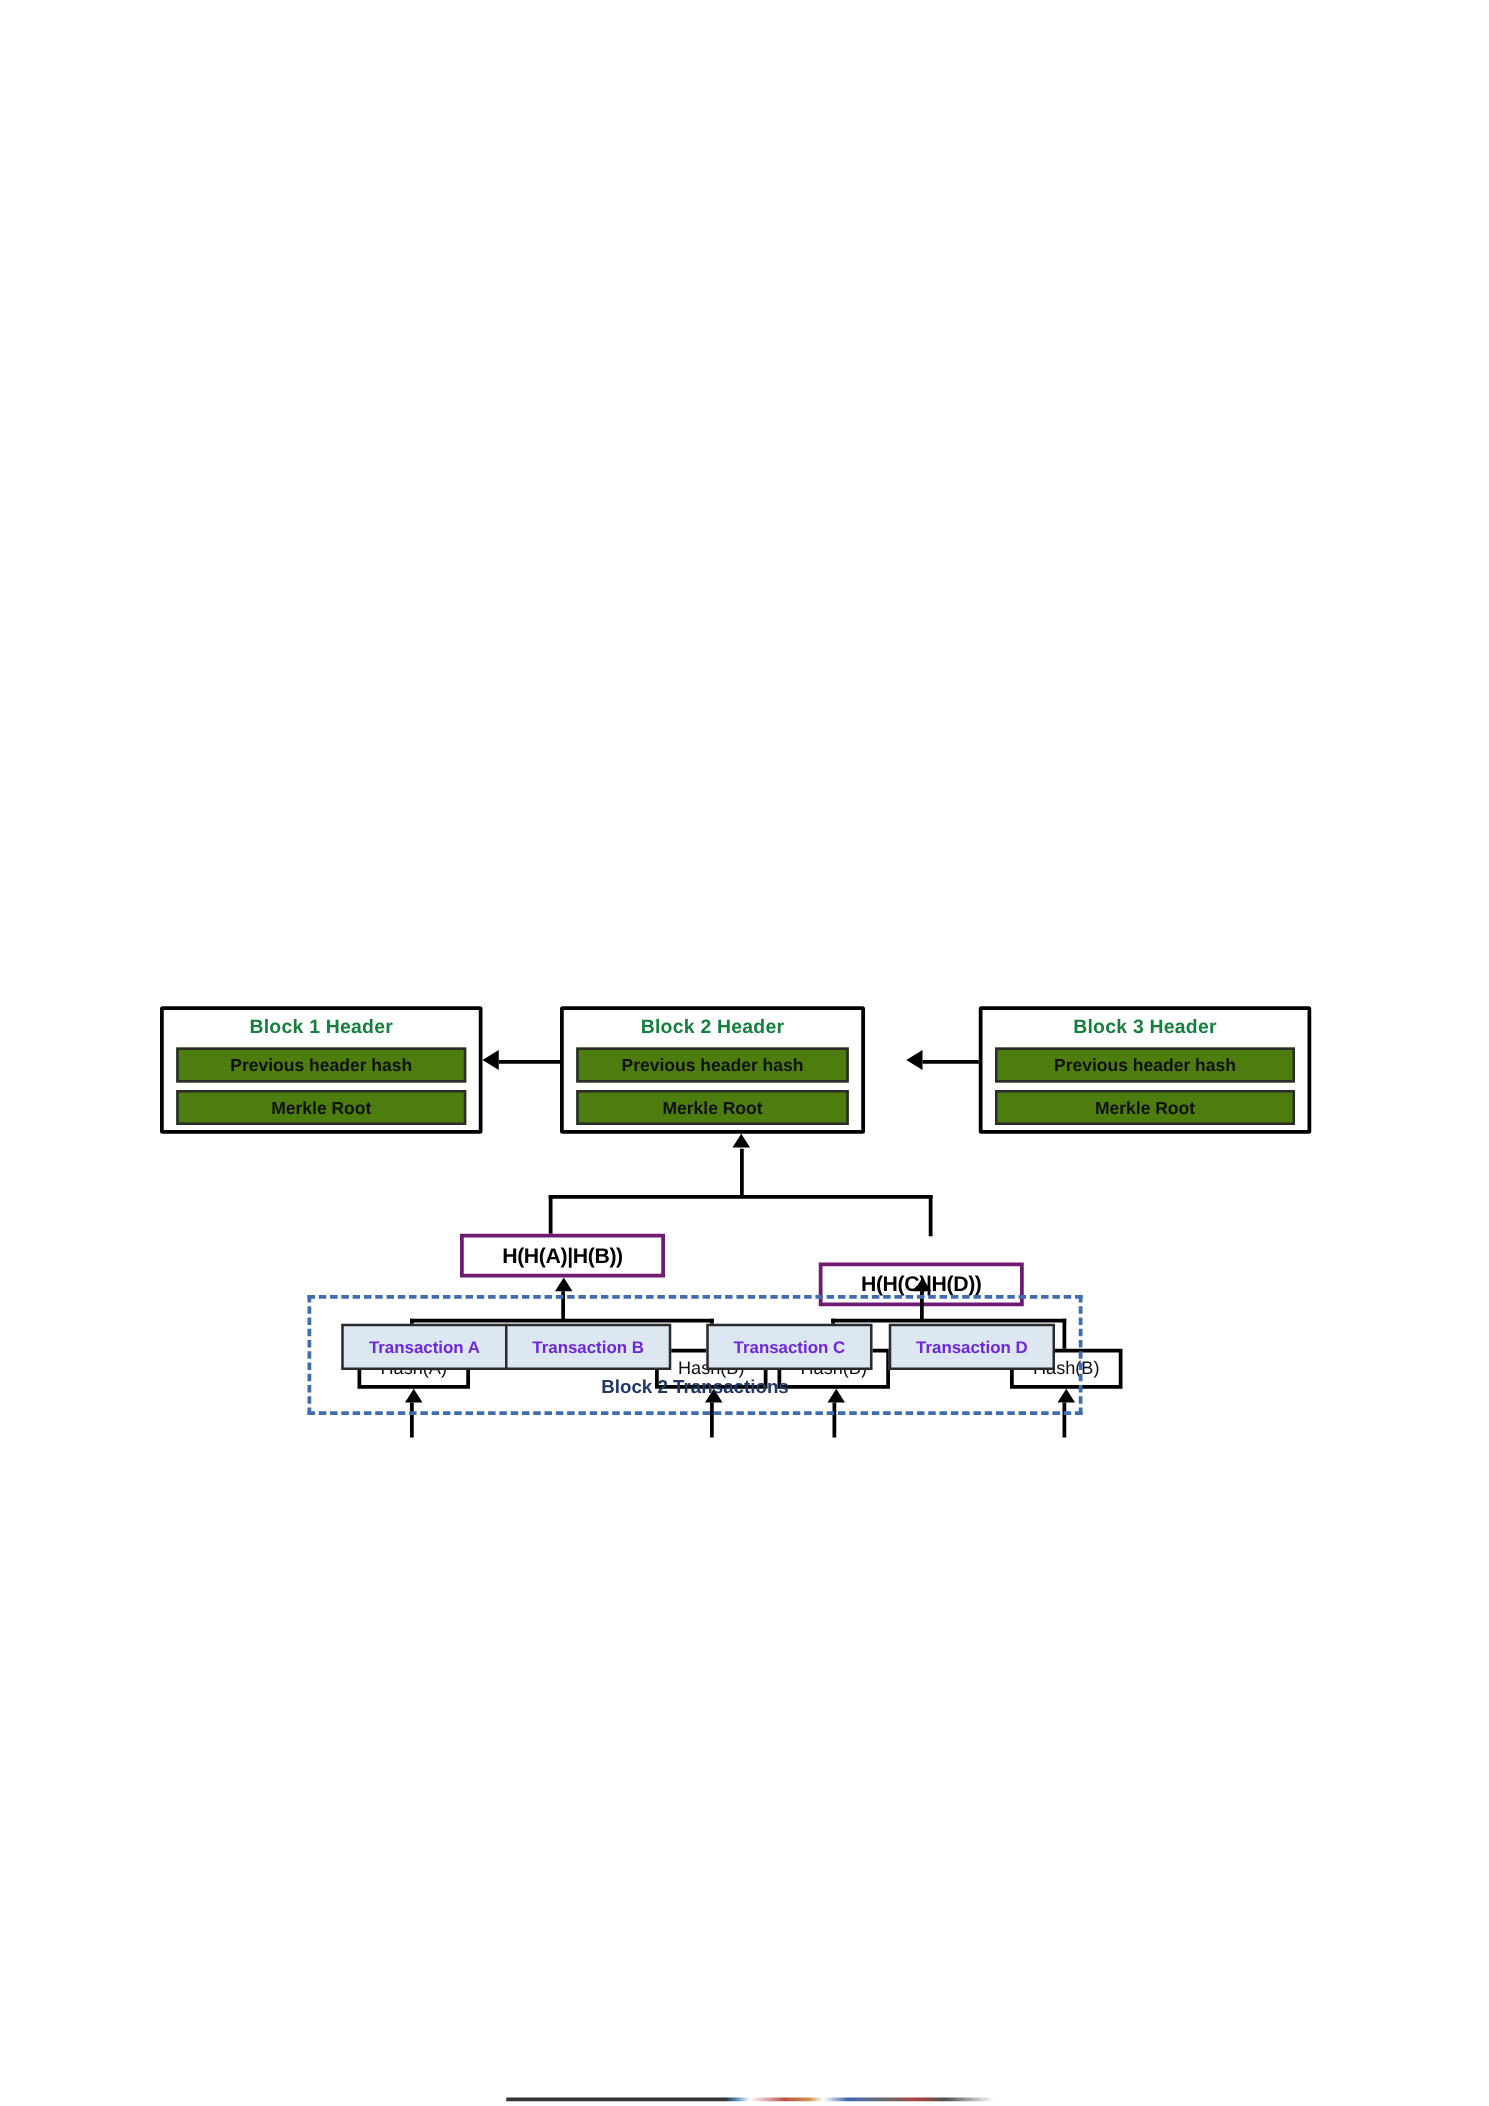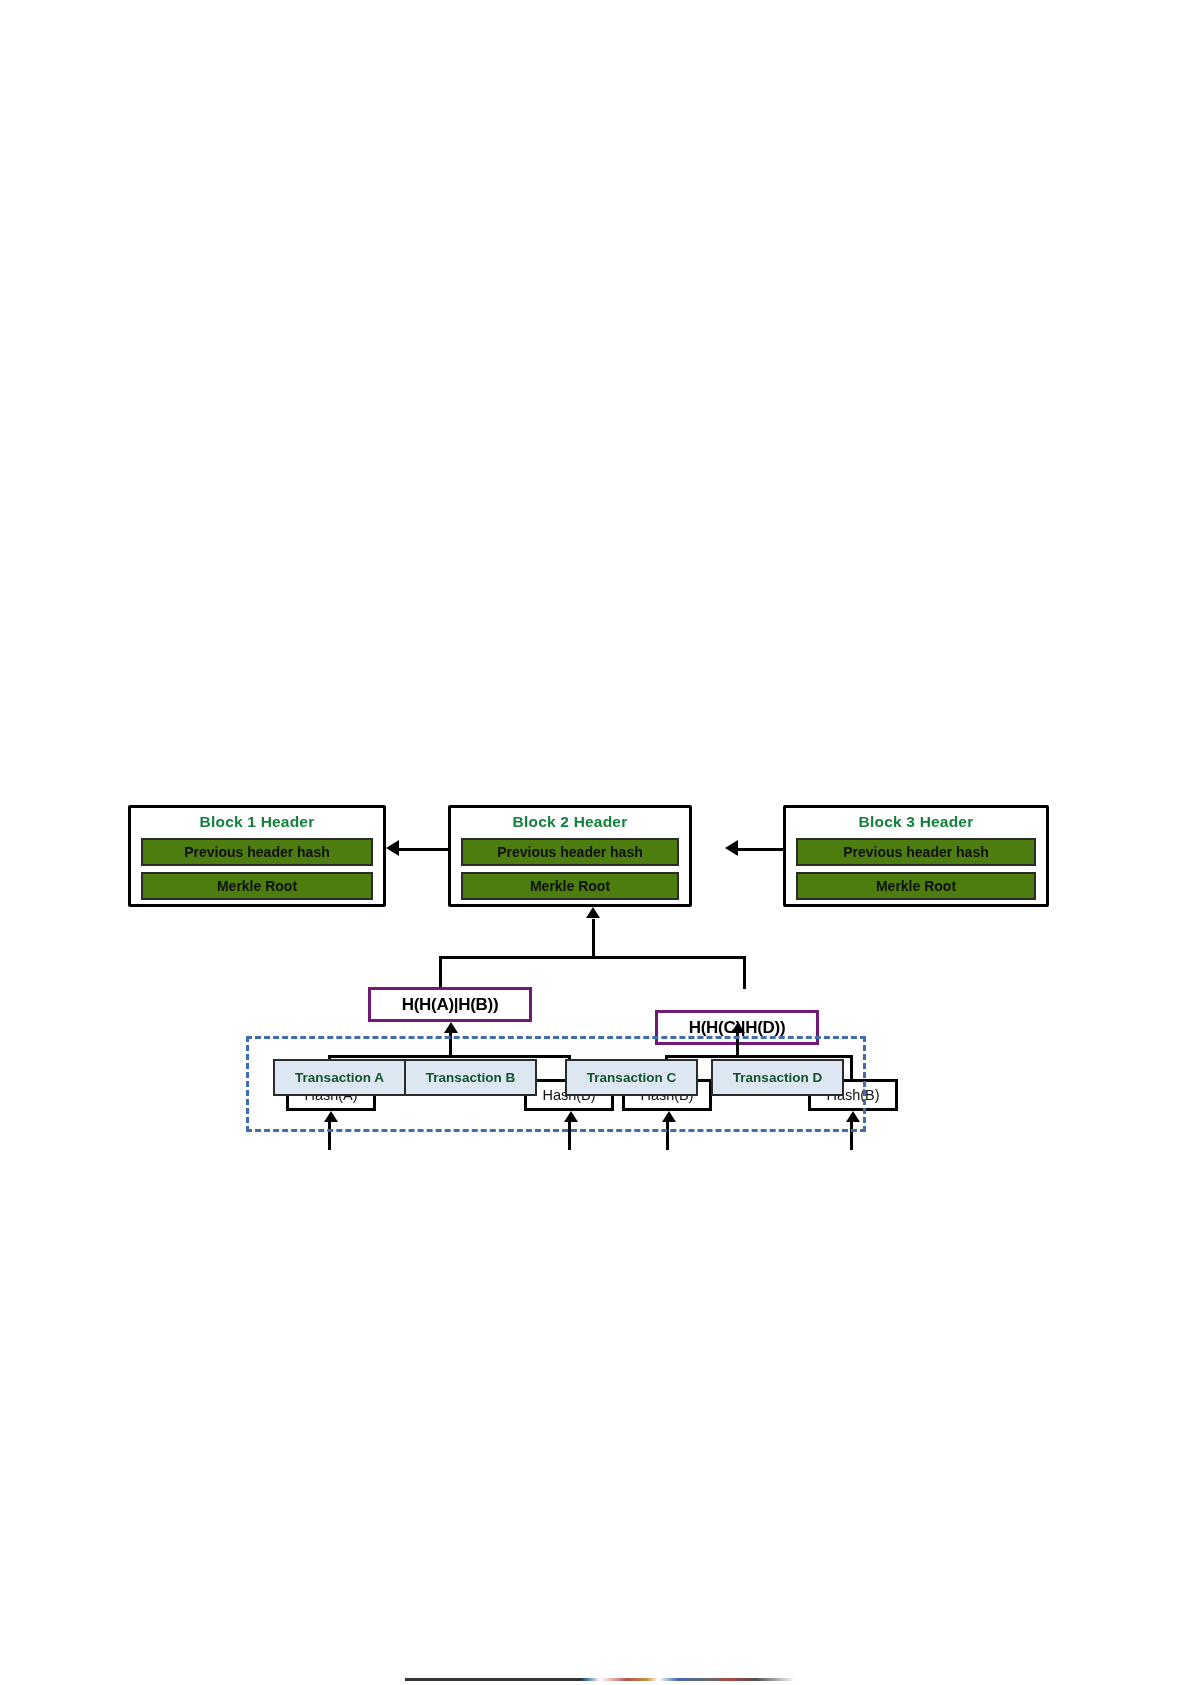--- a/index.html
+++ b/index.html
@@ -104,21 +104,21 @@
   .tx-node {
     position: absolute;
     box-sizing: border-box;
     border: 2px solid #2b2b2b;
     background: #dce7f2;
     display: flex;
     align-items: center;
     justify-content: center;
     font-size: 13.5px;
     font-weight: bold;
-    color: #14532d;
+    color: #6d28d9;
     white-space: nowrap;
   }
 
   
   .tx-group {
     position: absolute;
     box-sizing: border-box;
     border: 3px dashed #3f6db0;
     background: transparent;
   }
@@ -243,18 +243,20 @@
     </div>
 
     <div class="tx-node" style="left:145px; top:266px; width:133px; height:37px;">Transaction A</div>
 
     <div class="tx-node" style="left:276px; top:266px; width:133px; height:37px;">Transaction B</div>
 
     <div class="tx-node" style="left:437px; top:266px; width:133px; height:37px;">Transaction C</div>
 
     <div class="tx-node" style="left:583px; top:266px; width:133px; height:37px;">Transaction D</div>
 
+    <div style="position:absolute; left:118px; top:308px; width:620px; text-align:center;
+                font-size:15px; font-weight:bold; color:#1f3864; white-space:nowrap;">Block 2 Transactions</div>
 
   </div>
 
   <div id="scan-artifact"></div>
 
 </div>
 
 </body></html>

